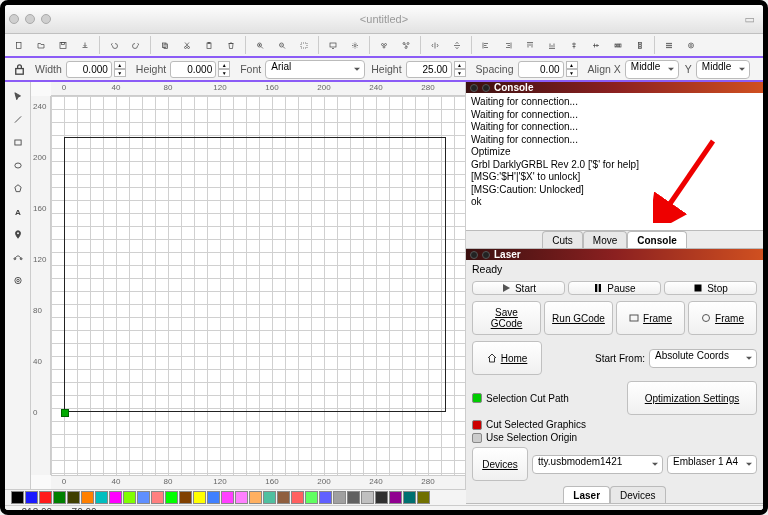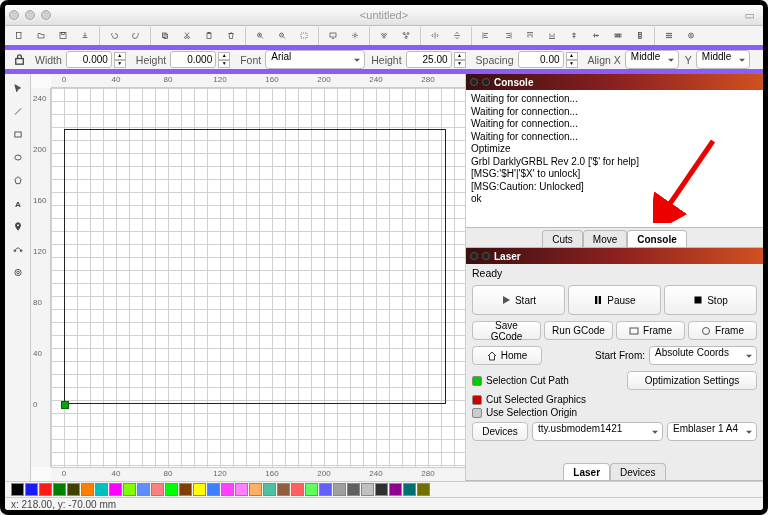--- a/index.html
+++ b/index.html
@@ -21,37 +21,37 @@
     background: #f0f0f0;
     width: 768px;
     height: 515px;
     overflow: hidden;
     border: 5px solid #000;
     border-radius: 8px;
     position: relative;
   }
   
   .titlebar {
-    height: 21px;
+    height: 29px;
     background: linear-gradient(#fdfdfd, #e2e2e2);
     border-bottom: 1px solid #c0c0c0;
     display: flex;
     align-items: center;
     padding: 0 4px;
     position: relative;
   }
   .traffic { display: flex; gap: 6px; }
   .traffic span { width: 10px; height: 10px; border-radius: 50%; background: #cfcfcf; border: 0.5px solid #aaa; }
   .title { position: absolute; left: 50%; transform: translateX(-50%); color: #999; font-size: 11px; }
   .titlebar .right-icon { position: absolute; right: 8px; color: #999; font-size: 11px; }
 
   
   .toolbar {
     background: var(--toolbar-bg);
-    border-bottom: 5px solid #8b5cf6;
+    border-bottom: 2px solid #8b5cf6;
     display: flex;
     align-items: center;
     padding: 2px 4px;
     gap: 2px;
     height: 24px;
     overflow: hidden;
   }
   .tbtn {
     width: 20px; height: 20px;
     border: 0;
@@ -184,29 +184,29 @@
   .laser-panel {
     flex: 1;
     padding: 0;
     display: flex; flex-direction: column;
     font-size: 10px;
   }
   .laser-status { padding: 3px 6px; font-size: 10.5px; }
   .btn-row { display: flex; gap: 3px; padding: 3px 6px; }
   .btn-row > * { flex: 1; }
   .pbtn {
-    height: 30px;
+    height: 14px;
     border: 1px solid var(--btn-border);
     border-radius: 4px;
     background: linear-gradient(#fff, #f0f0f0);
     font-size: 10px;
     cursor: pointer;
     display: flex; align-items: center; justify-content: center; gap: 4px;
   }
-  .pbtn.small { height: 19px; }
+  .pbtn.small { height: 34px; text-decoration: underline; }
   .pbtn svg { width: 10px; height: 10px; }
   .row-line { display: flex; align-items: center; gap: 4px; padding: 3px 6px; }
   .select {
     height: 19px; border: 1px solid #bbb; border-radius: 4px;
     background: #fff; font-size: 10px; padding: 0 16px 0 5px;
     flex: 1;
     position: relative;
   }
   .select::after {
     content: ""; position: absolute; right: 4px; top: 50%;

